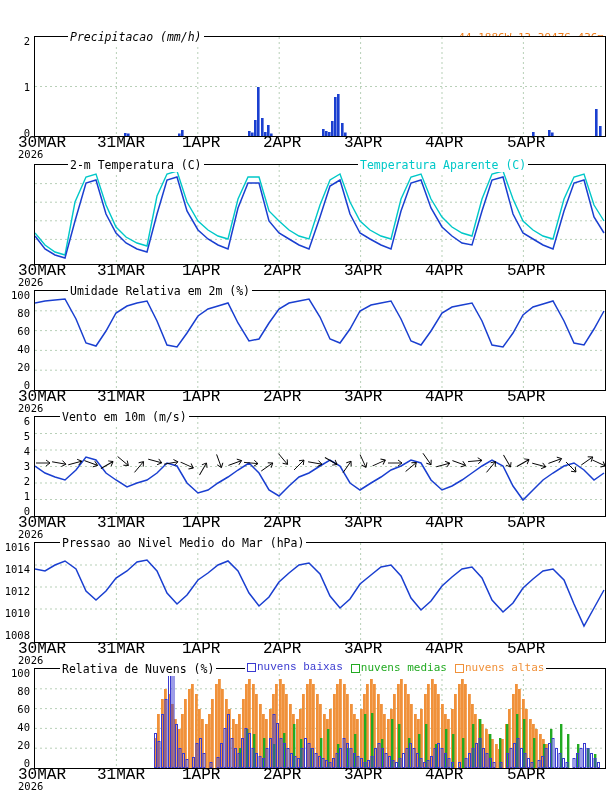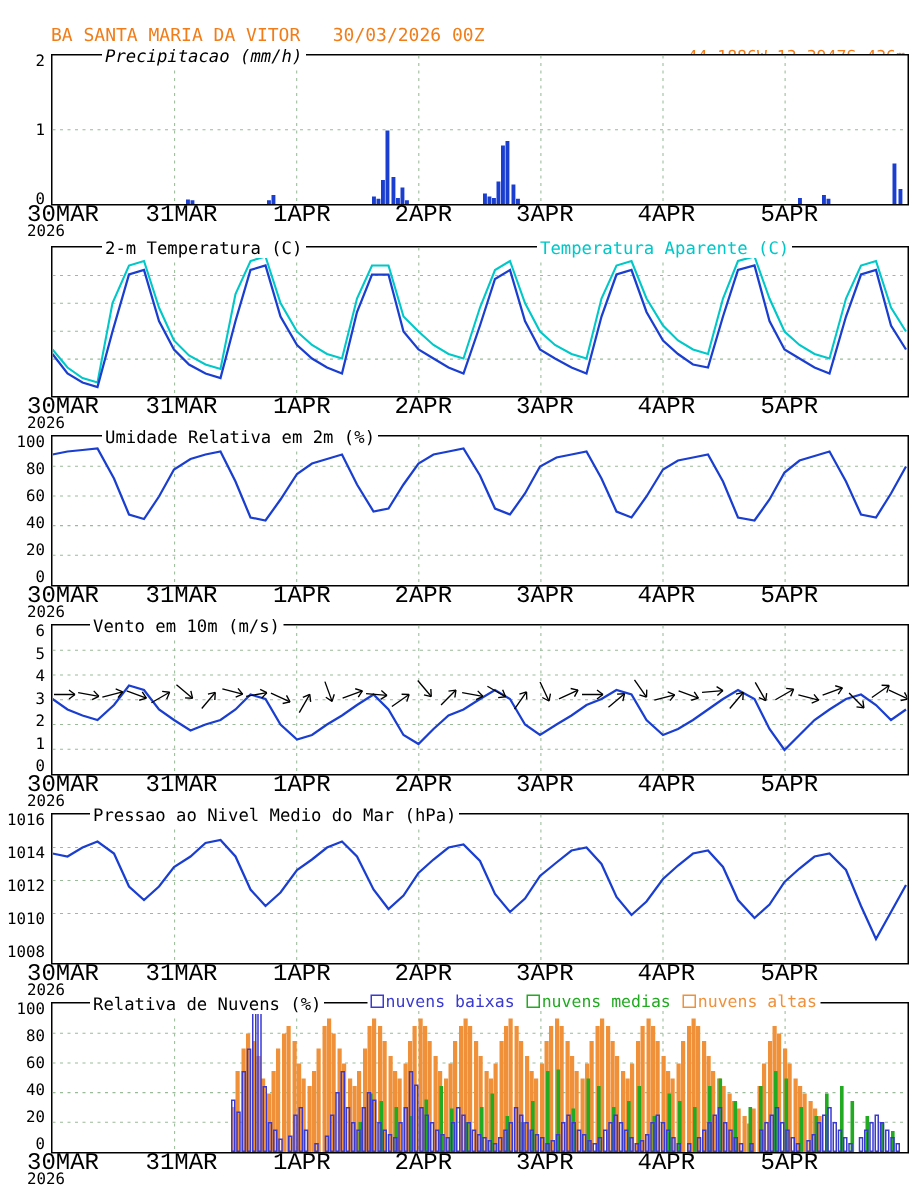--- a/index.html
+++ b/index.html
@@ -72,21 +72,20 @@
   .legend-item{
     font-size:11px;font-family:"DejaVu Sans Mono", monospace;
     white-space:nowrap;
   }
 </style>
 </head>
 <body>
 
 <div class="page">
 
-  <div class="hdr-sub">BA SANTA MARIA DA VITOR   30/03/2026 00Z</div>
   <div class="hdr-coord">44.1886W 13.3947S 436m</div>
 
   <div class="panel" style="left:0;top:36px;">
     <div class="ylabels" style="left:0;top:0;height:104px;">
       <div class="ytick" style="top:0px;width:30px;">2</div>
       <div class="ytick" style="top:46px;width:30px;">1</div>
       <div class="ytick" style="top:92px;width:30px;">0</div>
     </div>
     <div class="plotbox" style="left:34px;top:0;width:572px;height:101px;">
       <svg width="570" height="99" viewBox="0 0 570 99">
@@ -785,21 +784,21 @@
             <rect x="552" y="79.5" width="2" height="19"></rect>
           <rect x="555.5" y="84.5" width="2" height="14"></rect>
             <rect x="559" y="89.5" width="2" height="9"></rect>
           <rect x="562.5" y="93.5" width="2" height="5"></rect>
         </g>
       </svg>
     </div>
     <div class="panel-title" style="left:60px;top:-6px;">Relativa de Nuvens (%)</div>
 
     <div style="position:absolute;left:245px;top:-7px;display:flex;gap:8px;background:#fff;padding:0 2px;z-index:7;">
-      <span class="legend-item" style="color:#3a3ad0;">
+      <span class="legend-item" style="color:#3a3ad0;font-family:Liberation Mono, monospace;">
         <span style="display:inline-block;width:7px;height:7px;border:1px solid #3a3ad0;vertical-align:middle;margin-right:1px;"></span><span>nuvens baixas</span>
       </span>
       <span class="legend-item" style="color:#22aa22;">
         <span style="display:inline-block;width:7px;height:7px;border:1px solid #22aa22;vertical-align:middle;margin-right:1px;"></span><span>nuvens medias</span>
       </span>
       <span class="legend-item" style="color:#f0913a;">
         <span style="display:inline-block;width:7px;height:7px;border:1px solid #f0913a;vertical-align:middle;margin-right:1px;"></span><span>nuvens altas</span>
       </span>
     </div>
 

